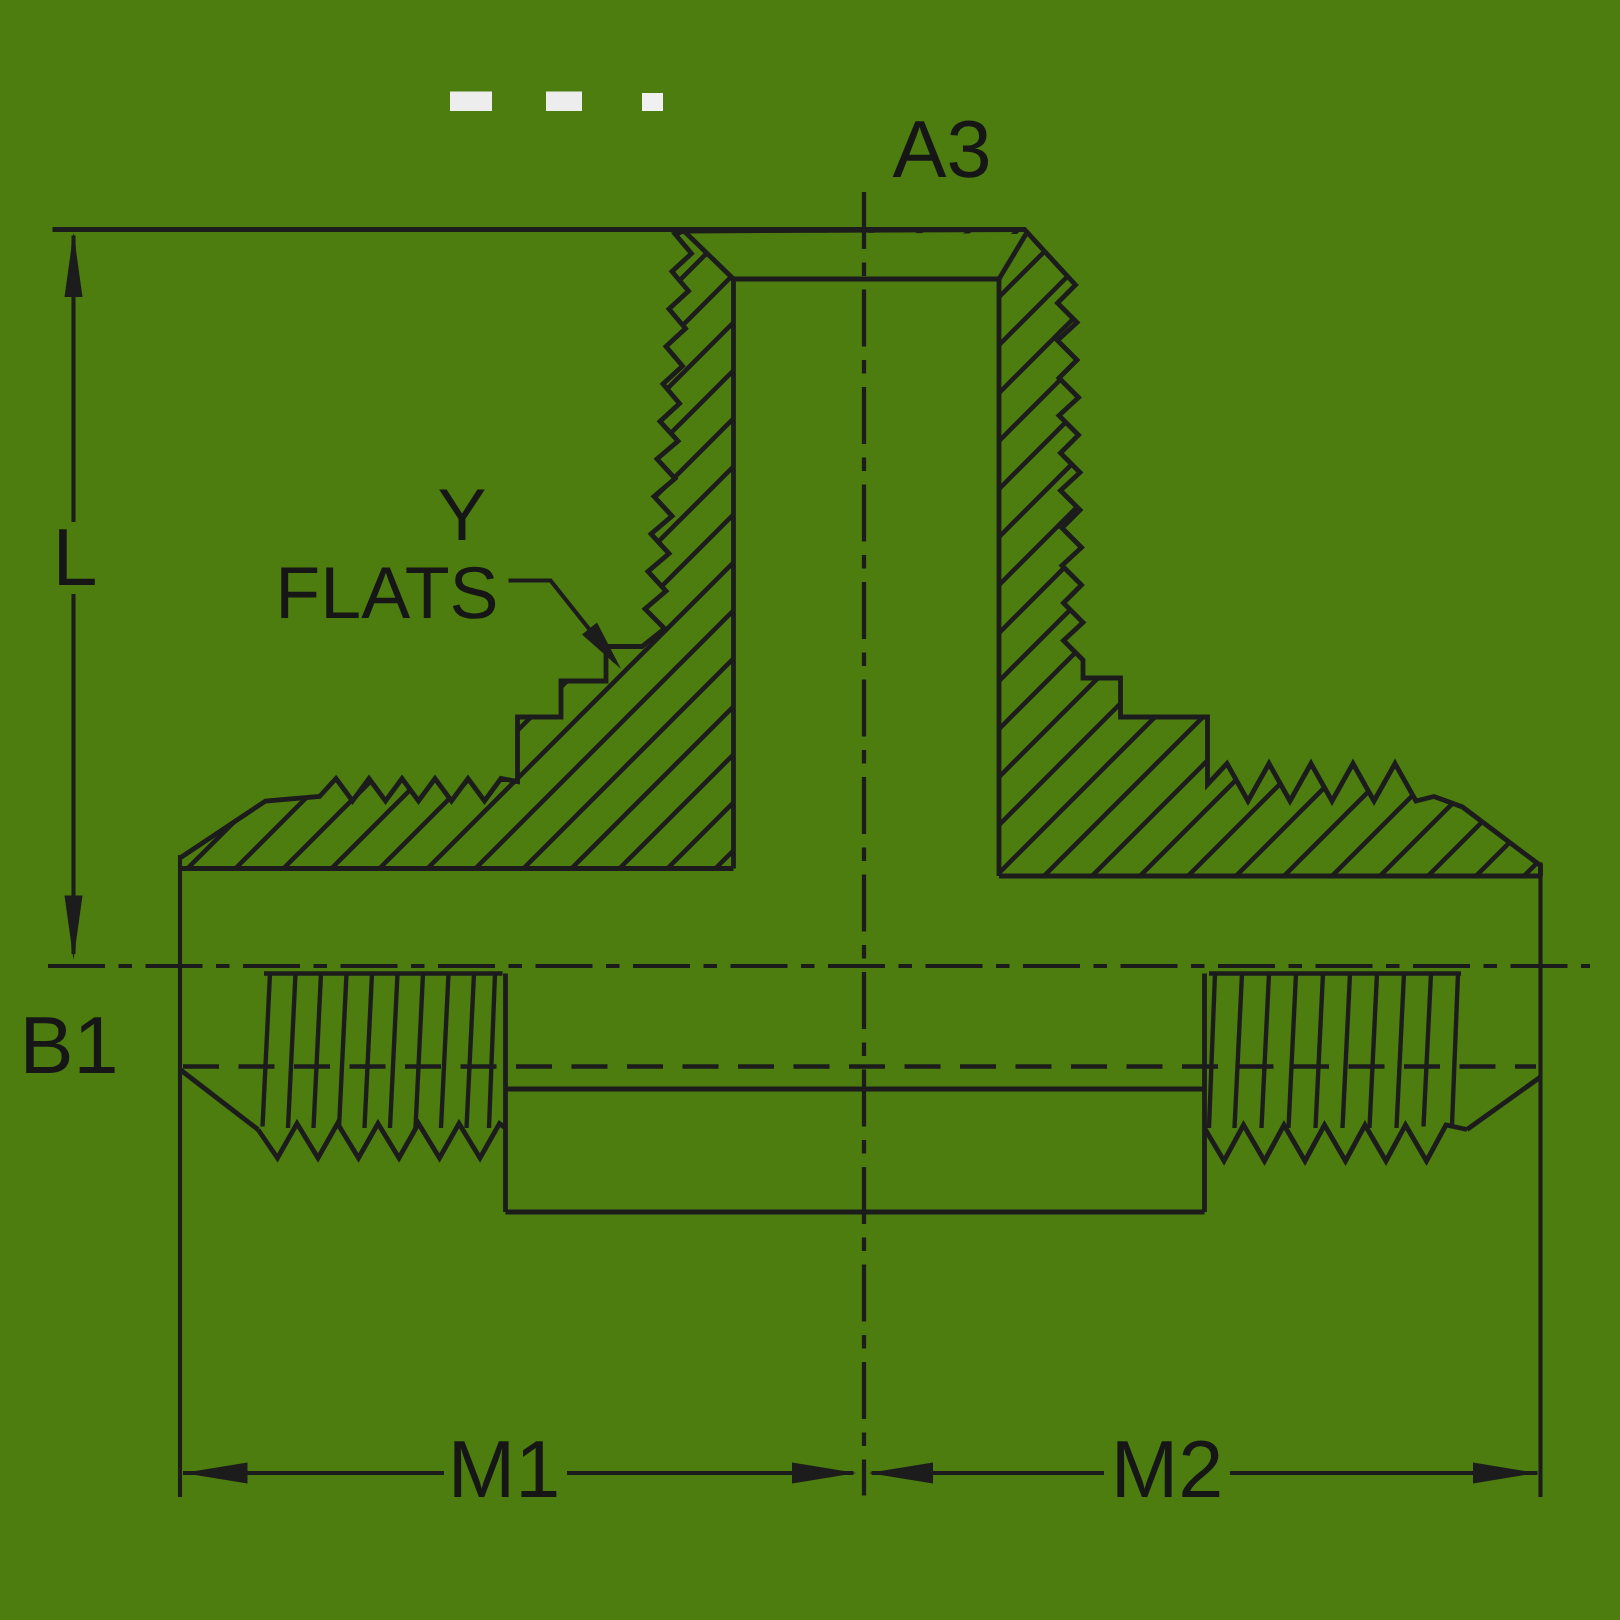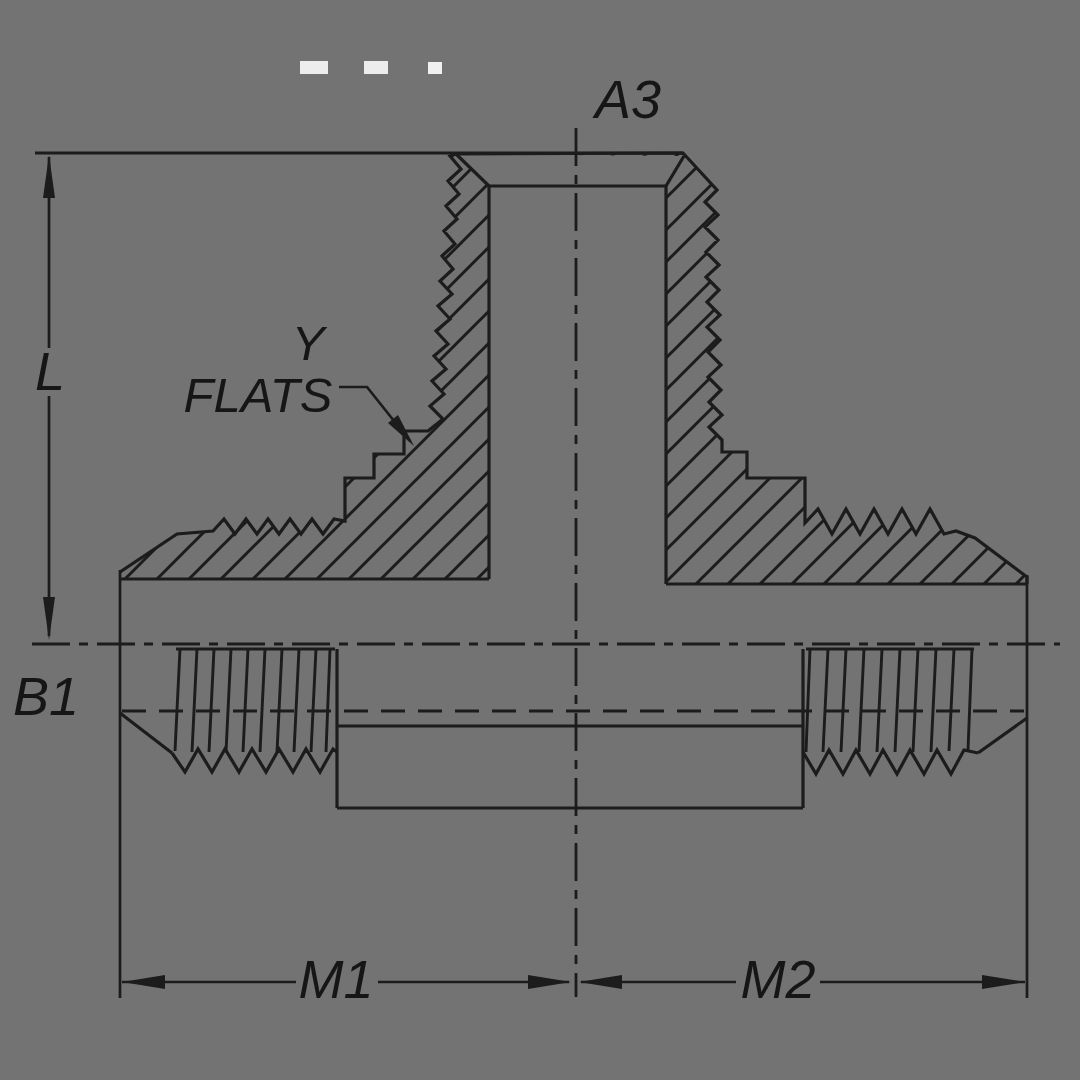--- a/index.html
+++ b/index.html
@@ -1,22 +1,21 @@
 <!DOCTYPE html>
 <html><head>
 <meta charset="utf-8">
 <style>
   html, body { margin: 0; padding: 0; background: #ffffff; }
   .stage {
     position: relative;
     width: 1080px; height: 1080px;
-    background: #737373;
+    background: #4d7c0f;
     font-family: "Liberation Sans", sans-serif;
     overflow: hidden;
-    font-style: italic;
   }
   svg { display: block; }
   text {
     font-family: "Liberation Sans", sans-serif;
     fill: #161616;
   }
   .lbl-lg { font-size: 54px; }
   .lbl-md { font-size: 49px; }
 </style>
 </head>

